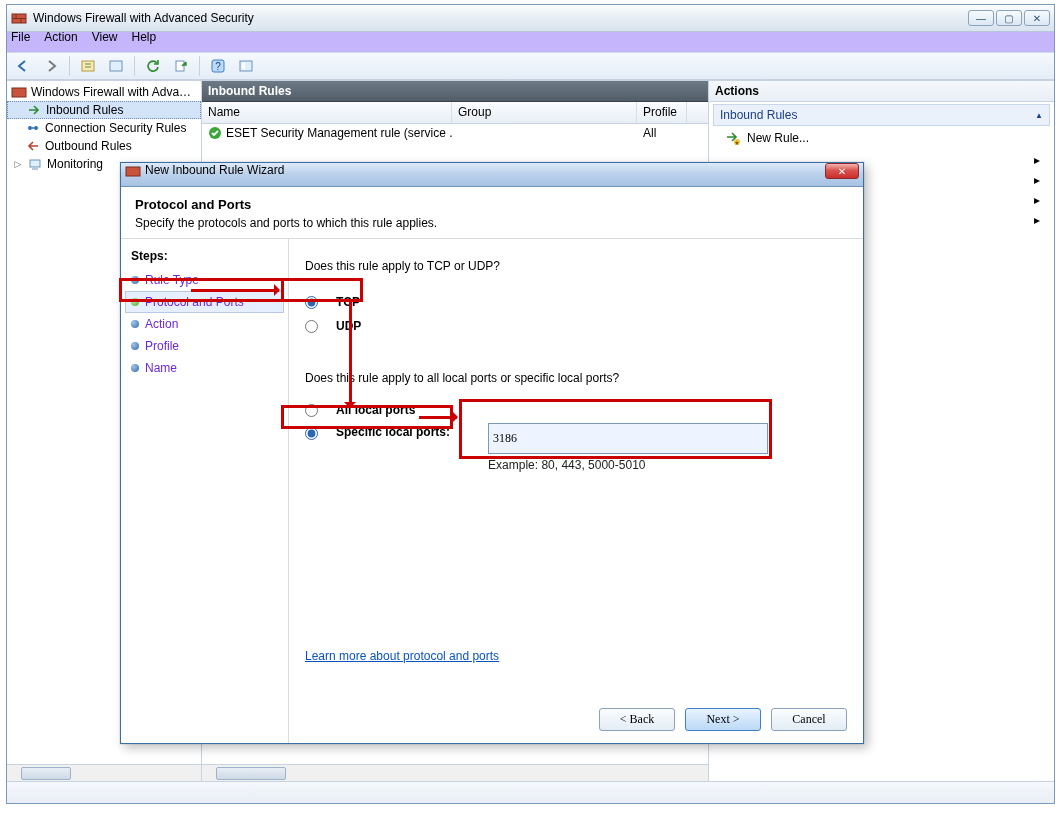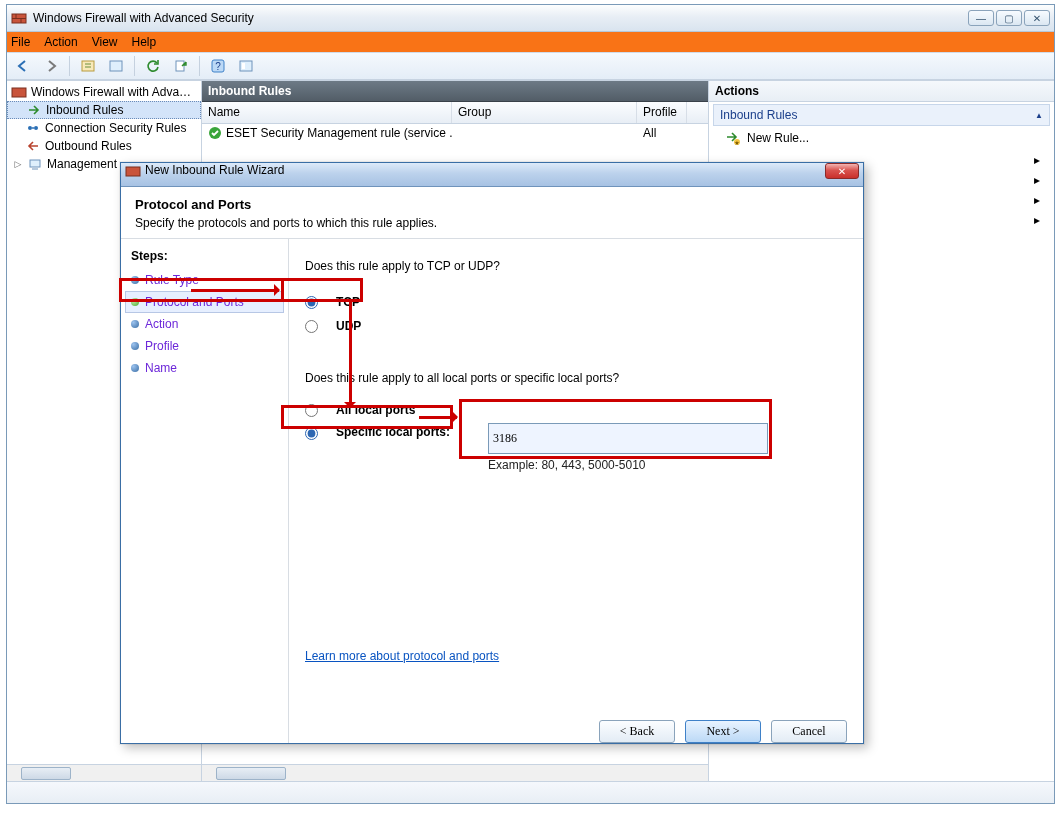--- a/index.html
+++ b/index.html
@@ -3,21 +3,21 @@
 <meta charset="utf-8">
 <style>
   html,body{margin:0;padding:0;font:12px "Segoe UI",Tahoma,Arial,sans-serif;background:#fff;color:#000;}
   *{box-sizing:border-box;}
   .window{width:1049px;height:800px;margin:4px auto;border:1px solid #7a9ab8;background:#fff;display:flex;flex-direction:column;position:relative;}
   .titlebar{height:27px;background:linear-gradient(#fdfefe,#e8eef5 45%,#d9e4ef);border-bottom:1px solid #b7c7d8;display:flex;align-items:center;padding:0 4px;}
   .titlebar .ico{width:16px;height:16px;margin-right:6px;display:inline-flex;align-items:center;justify-content:center;}
   .titlebar-title{flex:1;font-size:12px;}
   .win-btns{display:flex;gap:2px;}
   .win-btn{width:26px;height:16px;border:1px solid #8aa3bb;border-radius:3px;background:linear-gradient(#f7fbff,#dbe7f2);display:flex;align-items:center;justify-content:center;font-size:10px;color:#36536e;cursor:pointer;}
-  .menubar{height:20px;display:flex;align-items:center;padding:8px 4px;gap:14px;background:#f97316;}
+  .menubar{height:20px;display:flex;align-items:flex-end;padding:8px 4px;gap:14px;background:#c4b5fd;}
   .menubar span{cursor:default;}
   .toolbar{height:28px;background:linear-gradient(#f5f9fd,#e4edf7);border-top:1px solid #d0dbe8;border-bottom:1px solid #c7d3e1;display:flex;align-items:center;padding:0 4px;gap:4px;}
   .tb-btn{width:24px;height:22px;border:1px solid transparent;border-radius:2px;display:flex;align-items:center;justify-content:center;cursor:pointer;}
   .tb-sep{width:1px;height:20px;background:#c5d1df;margin:0 2px;}
   .body{flex:1;display:flex;border-top:1px solid #c7d3e1;background:#fff;}
   .panel{display:flex;flex-direction:column;overflow:hidden;}
   .panel.left{width:195px;border-right:1px solid #c7d3e1;}
   .tree{flex:1;overflow:hidden;padding:2px 0;}
   .tree-row{display:flex;align-items:center;height:18px;padding:0 4px;gap:4px;white-space:nowrap;cursor:default;}
   .tree-row.sel{background:#d3e4f9;border:1px dotted #6a8bb8;padding:0 3px;}
@@ -54,21 +54,21 @@
   .step .bullet{width:8px;height:8px;border-radius:50%;background:radial-gradient(circle at 30% 30%,#9cc3ef,#3a6ea5);}
   .step.cur{background:#e6efff;border:1px solid #b7c7e5;padding:0 5px;}
   .step.cur .bullet{background:radial-gradient(circle at 30% 30%,#c4f0b1,#4aa82f);}
   .dlg-content{flex:1;padding:20px 16px 8px 16px;position:relative;font-size:12px;}
   .radio-row{display:flex;align-items:center;gap:18px;height:22px;margin:0 0 2px 0;}
   .radio-row input{accent-color:#2d67b3;margin:0;}
   .radio-row label{font-weight:bold;}
   .ports-input{width:280px;height:31px;border:1px solid #7a9ab8;background:#eef4ff;padding:1px 4px;font:12px "Segoe UI",Tahoma;}
   .example{font-size:12px;color:#222;margin-top:4px;}
   .learn{color:#0954c1;text-decoration:underline;font-size:12px;position:absolute;left:16px;bottom:80px;cursor:pointer;}
-  .dlg-buttons{position:absolute;right:16px;bottom:0;display:flex;gap:10px;}
+  .dlg-buttons{position:absolute;right:16px;bottom:12px;display:flex;gap:10px;}
   .btn{min-width:76px;height:23px;border:1px solid #8aa3bb;border-radius:3px;background:linear-gradient(#fbfdff,#e3ecf5);font:12px "Segoe UI";cursor:pointer;}
   .btn.primary{background:linear-gradient(#e8f3ff,#bcd9f6);border-color:#3f81c8;}
   
   .ann{position:absolute;border:3px solid #cc0000;pointer-events:none;}
   .arrow-h{position:absolute;height:3px;background:#cc0000;pointer-events:none;}
   .arrow-h:after{content:"";position:absolute;right:-7px;top:-5px;border:6px solid transparent;border-left-color:#cc0000;}
   .arrow-v{position:absolute;width:3px;background:#cc0000;pointer-events:none;}
   .arrow-v:after{content:"";position:absolute;left:-5px;bottom:-7px;border:6px solid transparent;border-top-color:#cc0000;}
   svg{display:block;}
 </style>
@@ -191,21 +191,21 @@
           <span>Outbound Rules</span>
         </div>
         <div class="tree-row" style="padding-left:6px;">
           <span class="twisty">▷</span>
           <span class="tree-ico">
               <svg width="14" height="14">
                 <rect x="2" y="3" width="10" height="7" fill="#dfeffc" stroke="#6f93bb"></rect>
                 <line x1="4" y1="12" x2="10" y2="12" stroke="#6f93bb"></line>
               </svg>
             </span>
-          <span>Management</span>
+          <span>Monitoring</span>
         </div>
       </div>
       <div class="scrollstub">
         <div style="width:14px;"></div>
           <div class="thumb" style="width:50px;"></div>
       </div>
     </div>
 
     <div class="panel center">
       <div class="colhdr">Inbound Rules</div>

